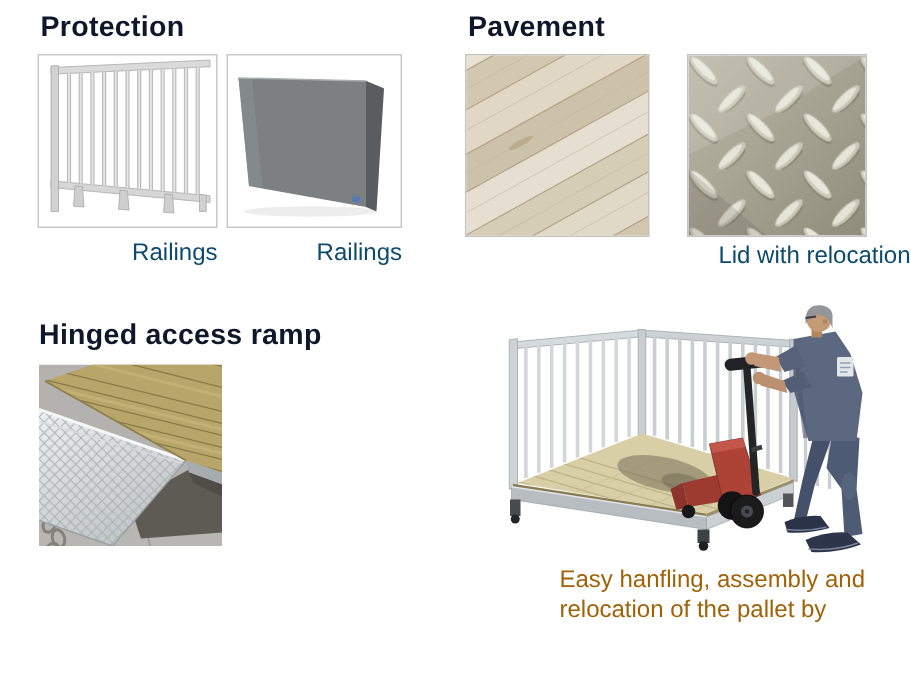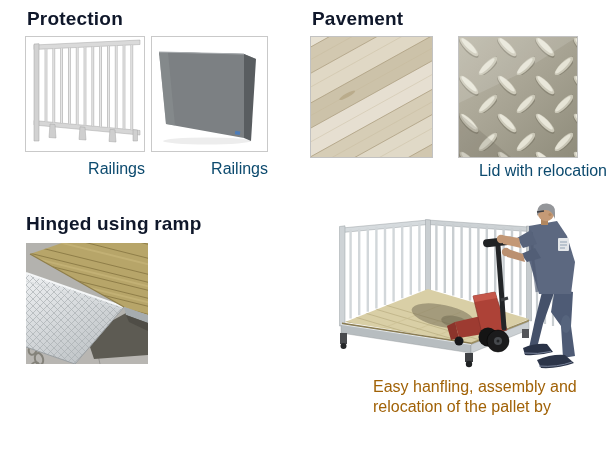--- a/index.html
+++ b/index.html
@@ -118,21 +118,21 @@
       </defs>
       <rect x="0" y="0" width="118" height="120" fill="url(#dpbg)"></rect>
       <rect x="0" y="0" width="118" height="120" fill="url(#dplens)"></rect>
       <polygon points="0,0 118,0 58,38 0,66" fill="#ffffff" opacity="0.12"></polygon>
       <polygon points="0,120 0,76 52,120" fill="#57544a" opacity="0.18"></polygon>
     </svg>
   </div>
 
   <div class="item-label" style="left:420px;top:162px;width:187px">Lid with relocation</div>
 
-  <div class="heading" style="left:26px;top:213px">Hinged using ramp</div>
+  <div class="heading" style="left:26px;top:213px">Hinged access ramp</div>
 
   <div class="photo-frameless" style="left:26px;top:243px;width:122px;height:121px">
     <svg width="122" height="121" viewBox="0 0 122 121" aria-hidden="true">
       <defs>
         <linearGradient id="rampgrad" x1="0" y1="0" x2="0.6" y2="1">
           <stop offset="0" stop-color="#eef0f2"></stop>
           <stop offset="1" stop-color="#bfc4c7"></stop>
         </linearGradient>
         <pattern id="rampmesh" width="7" height="7" patternUnits="userSpaceOnUse">
           <path d="M0,7 L7,0 M0,0 L7,7" stroke="#aab0b3" stroke-width="0.7" fill="none"></path>

